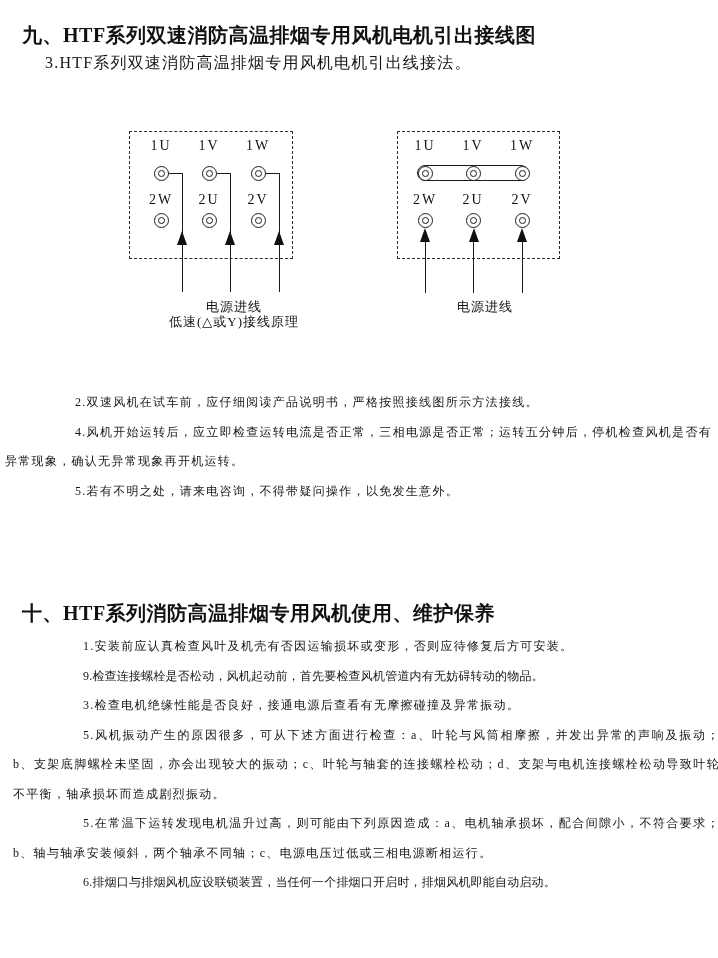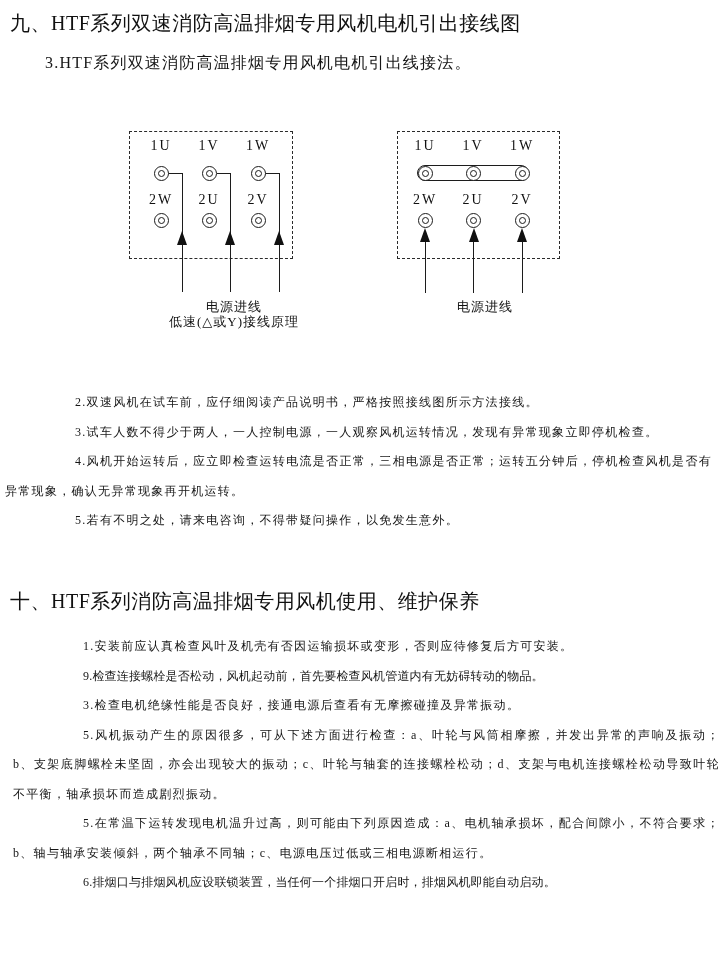--- a/index.html
+++ b/index.html
@@ -2,21 +2,21 @@
 <html><head>
 <meta charset="utf-8">
 <style>
   html,body{margin:0;padding:0;background:#fff;}
   #page{
     position:relative;width:718px;height:958px;background:#ffffff;overflow:hidden;
     font-family:"Liberation Serif","DejaVu Serif",serif;color:#161616;
   }
   
   .sec-heading{
-    position:absolute;left:10px;margin:0;font-size:20px;font-weight:normal;
+    position:absolute;left:10px;margin:12px;font-size:20px;font-weight:bold;
     letter-spacing:0.5px;line-height:26px;white-space:nowrap;color:#111;
   }
   #h-sec9{top:10px;}
   #h-sec10{top:588px;}
   
   .intro{
     position:absolute;left:5px;top:52px;width:707px;margin:0;
     font-size:16px;line-height:22px;letter-spacing:1.2px;text-indent:40px;
   }
   
@@ -151,21 +151,20 @@
   <span class="ah" style="left:420px;top:228px"></span>
   <span class="ah" style="left:468.5px;top:228px"></span>
   <span class="ah" style="left:517px;top:228px"></span>
 
   <div id="cap-high" class="fig-caption">
     <div>电源进线</div>
   </div>
 
   <div id="sec9-body" class="body">
     <p>2.双速风机在试车前，应仔细阅读产品说明书，严格按照接线图所示方法接线。</p>
-    <p>3.试车人数不得少于两人，一人控制电源，一人观察风机运转情况，发现有异常现象立即停机检查。</p>
     <p>4.风机开始运转后，应立即检查运转电流是否正常，三相电源是否正常；运转五分钟后，停机检查风机是否有异常现象，确认无异常现象再开机运转。</p>
     <p>5.若有不明之处，请来电咨询，不得带疑问操作，以免发生意外。</p>
   </div>
 
   <h1 id="h-sec10" class="sec-heading">十、HTF系列消防高温排烟专用风机使用、维护保养</h1>
 
   <div id="sec10-body" class="body">
     <p>1.安装前应认真检查风叶及机壳有否因运输损坏或变形，否则应待修复后方可安装。</p>
     <p class="tight">9.检查连接螺栓是否松动，风机起动前，首先要检查风机管道内有无妨碍转动的物品。</p>
     <p>3.检查电机绝缘性能是否良好，接通电源后查看有无摩擦碰撞及异常振动。</p>

